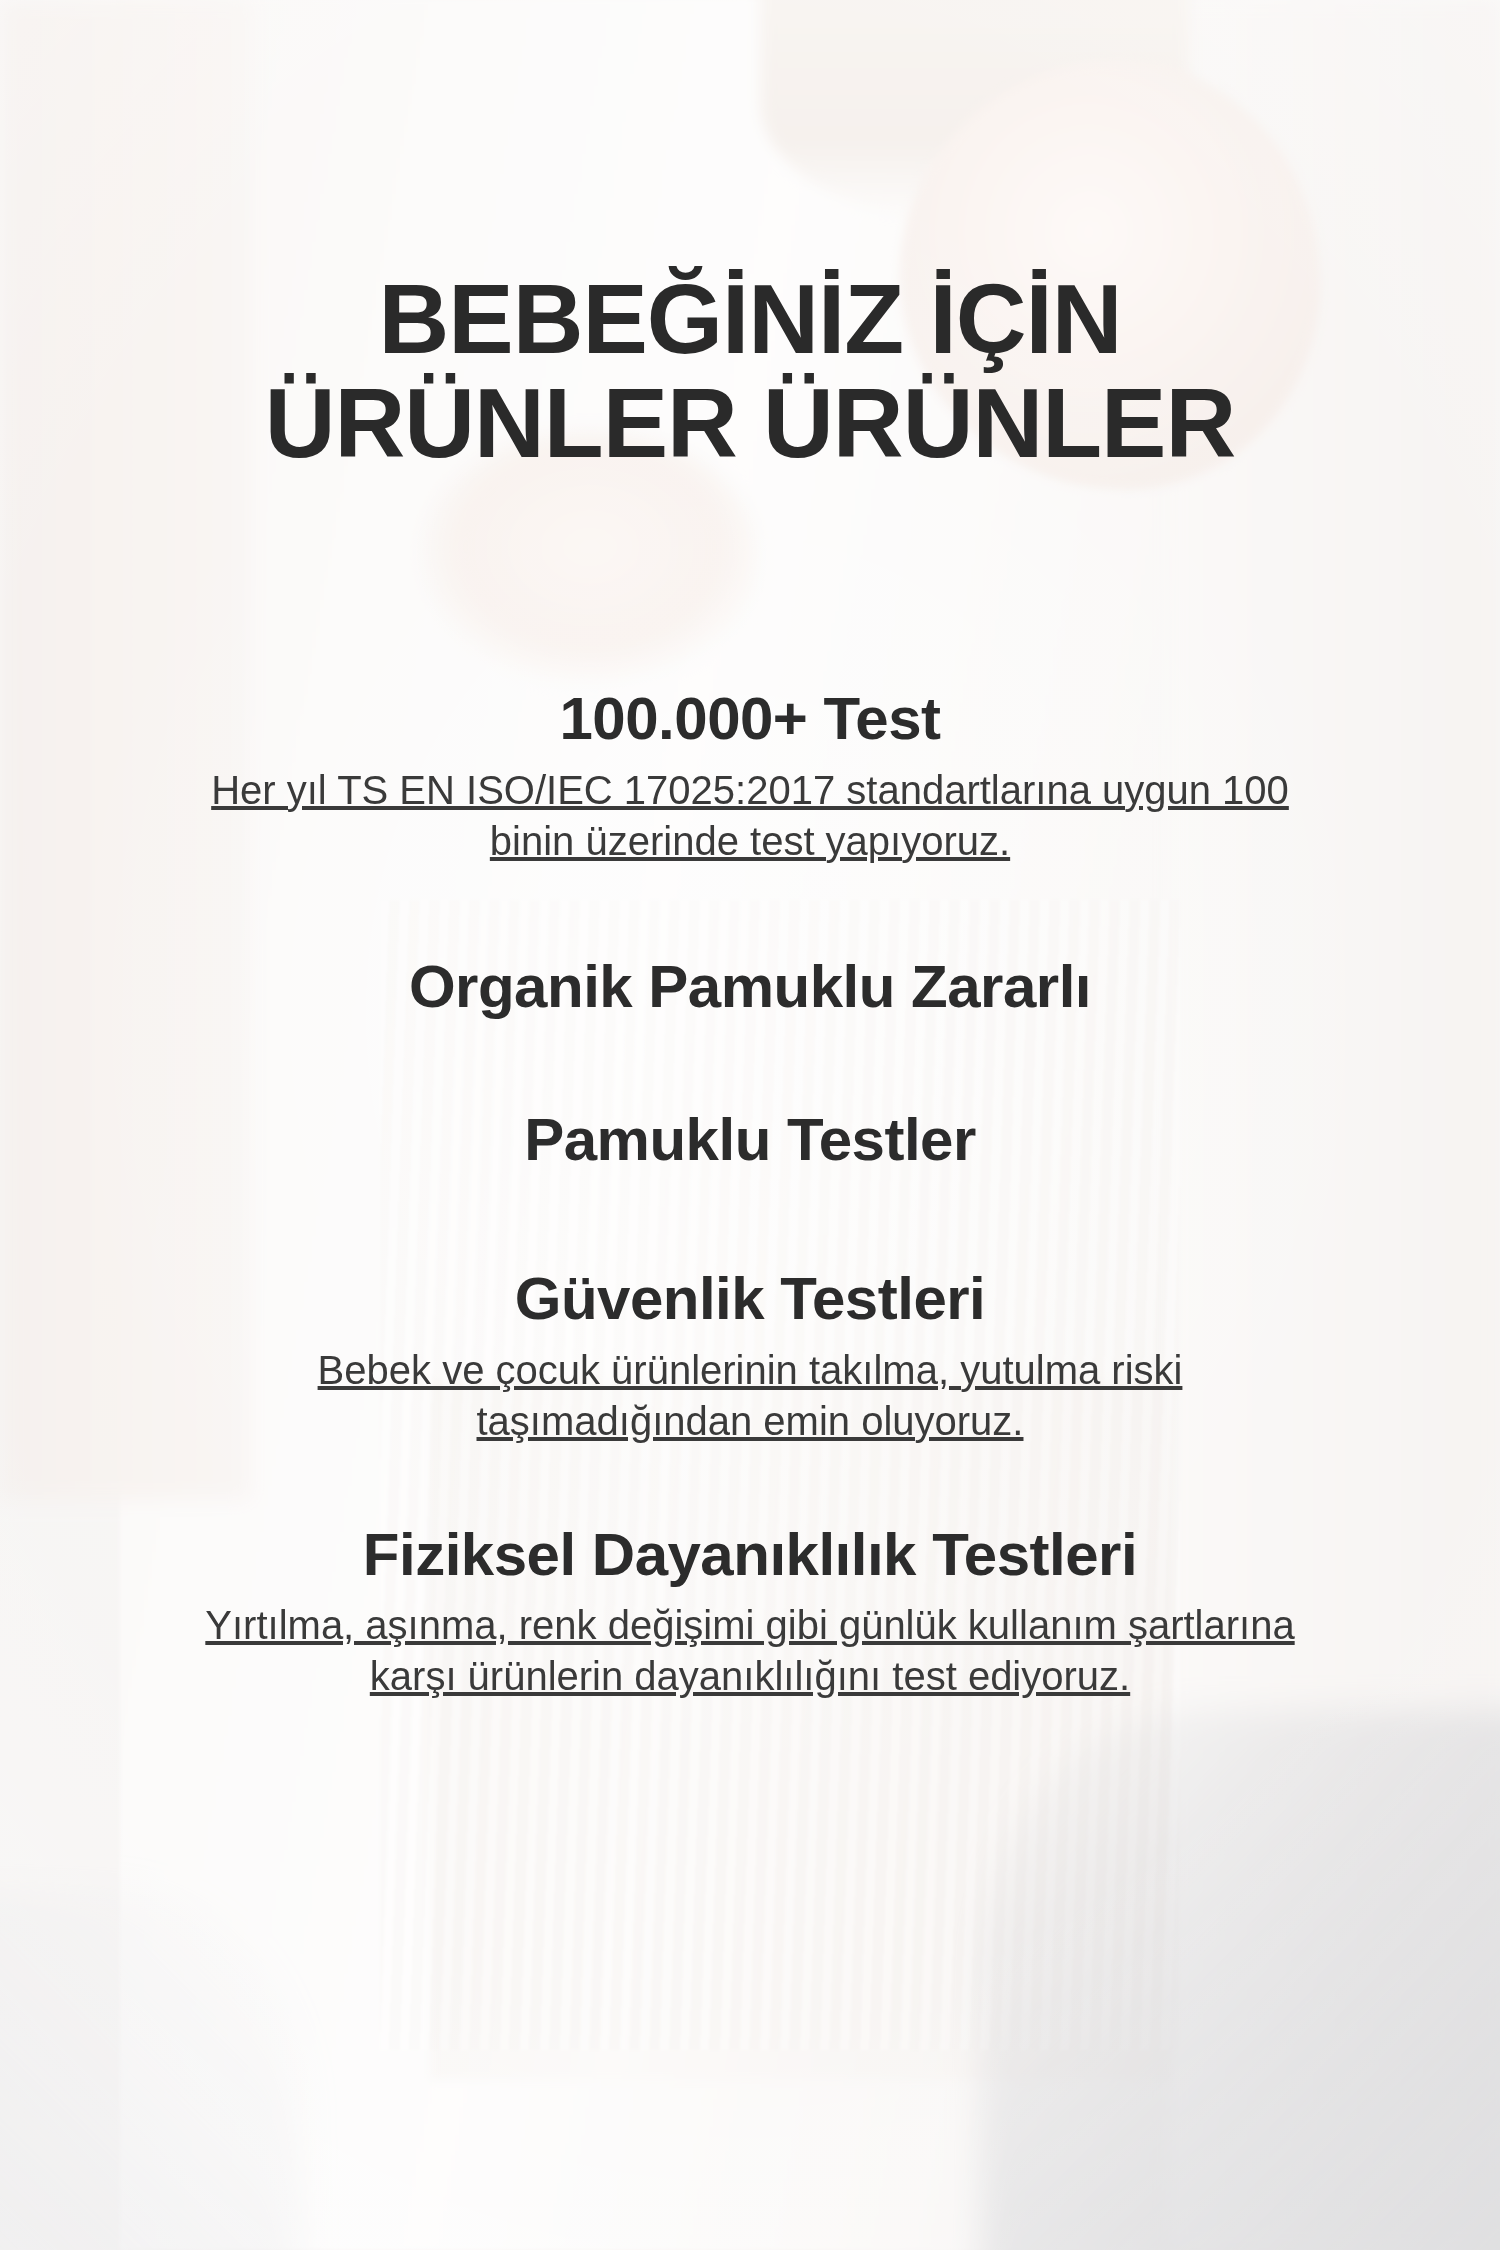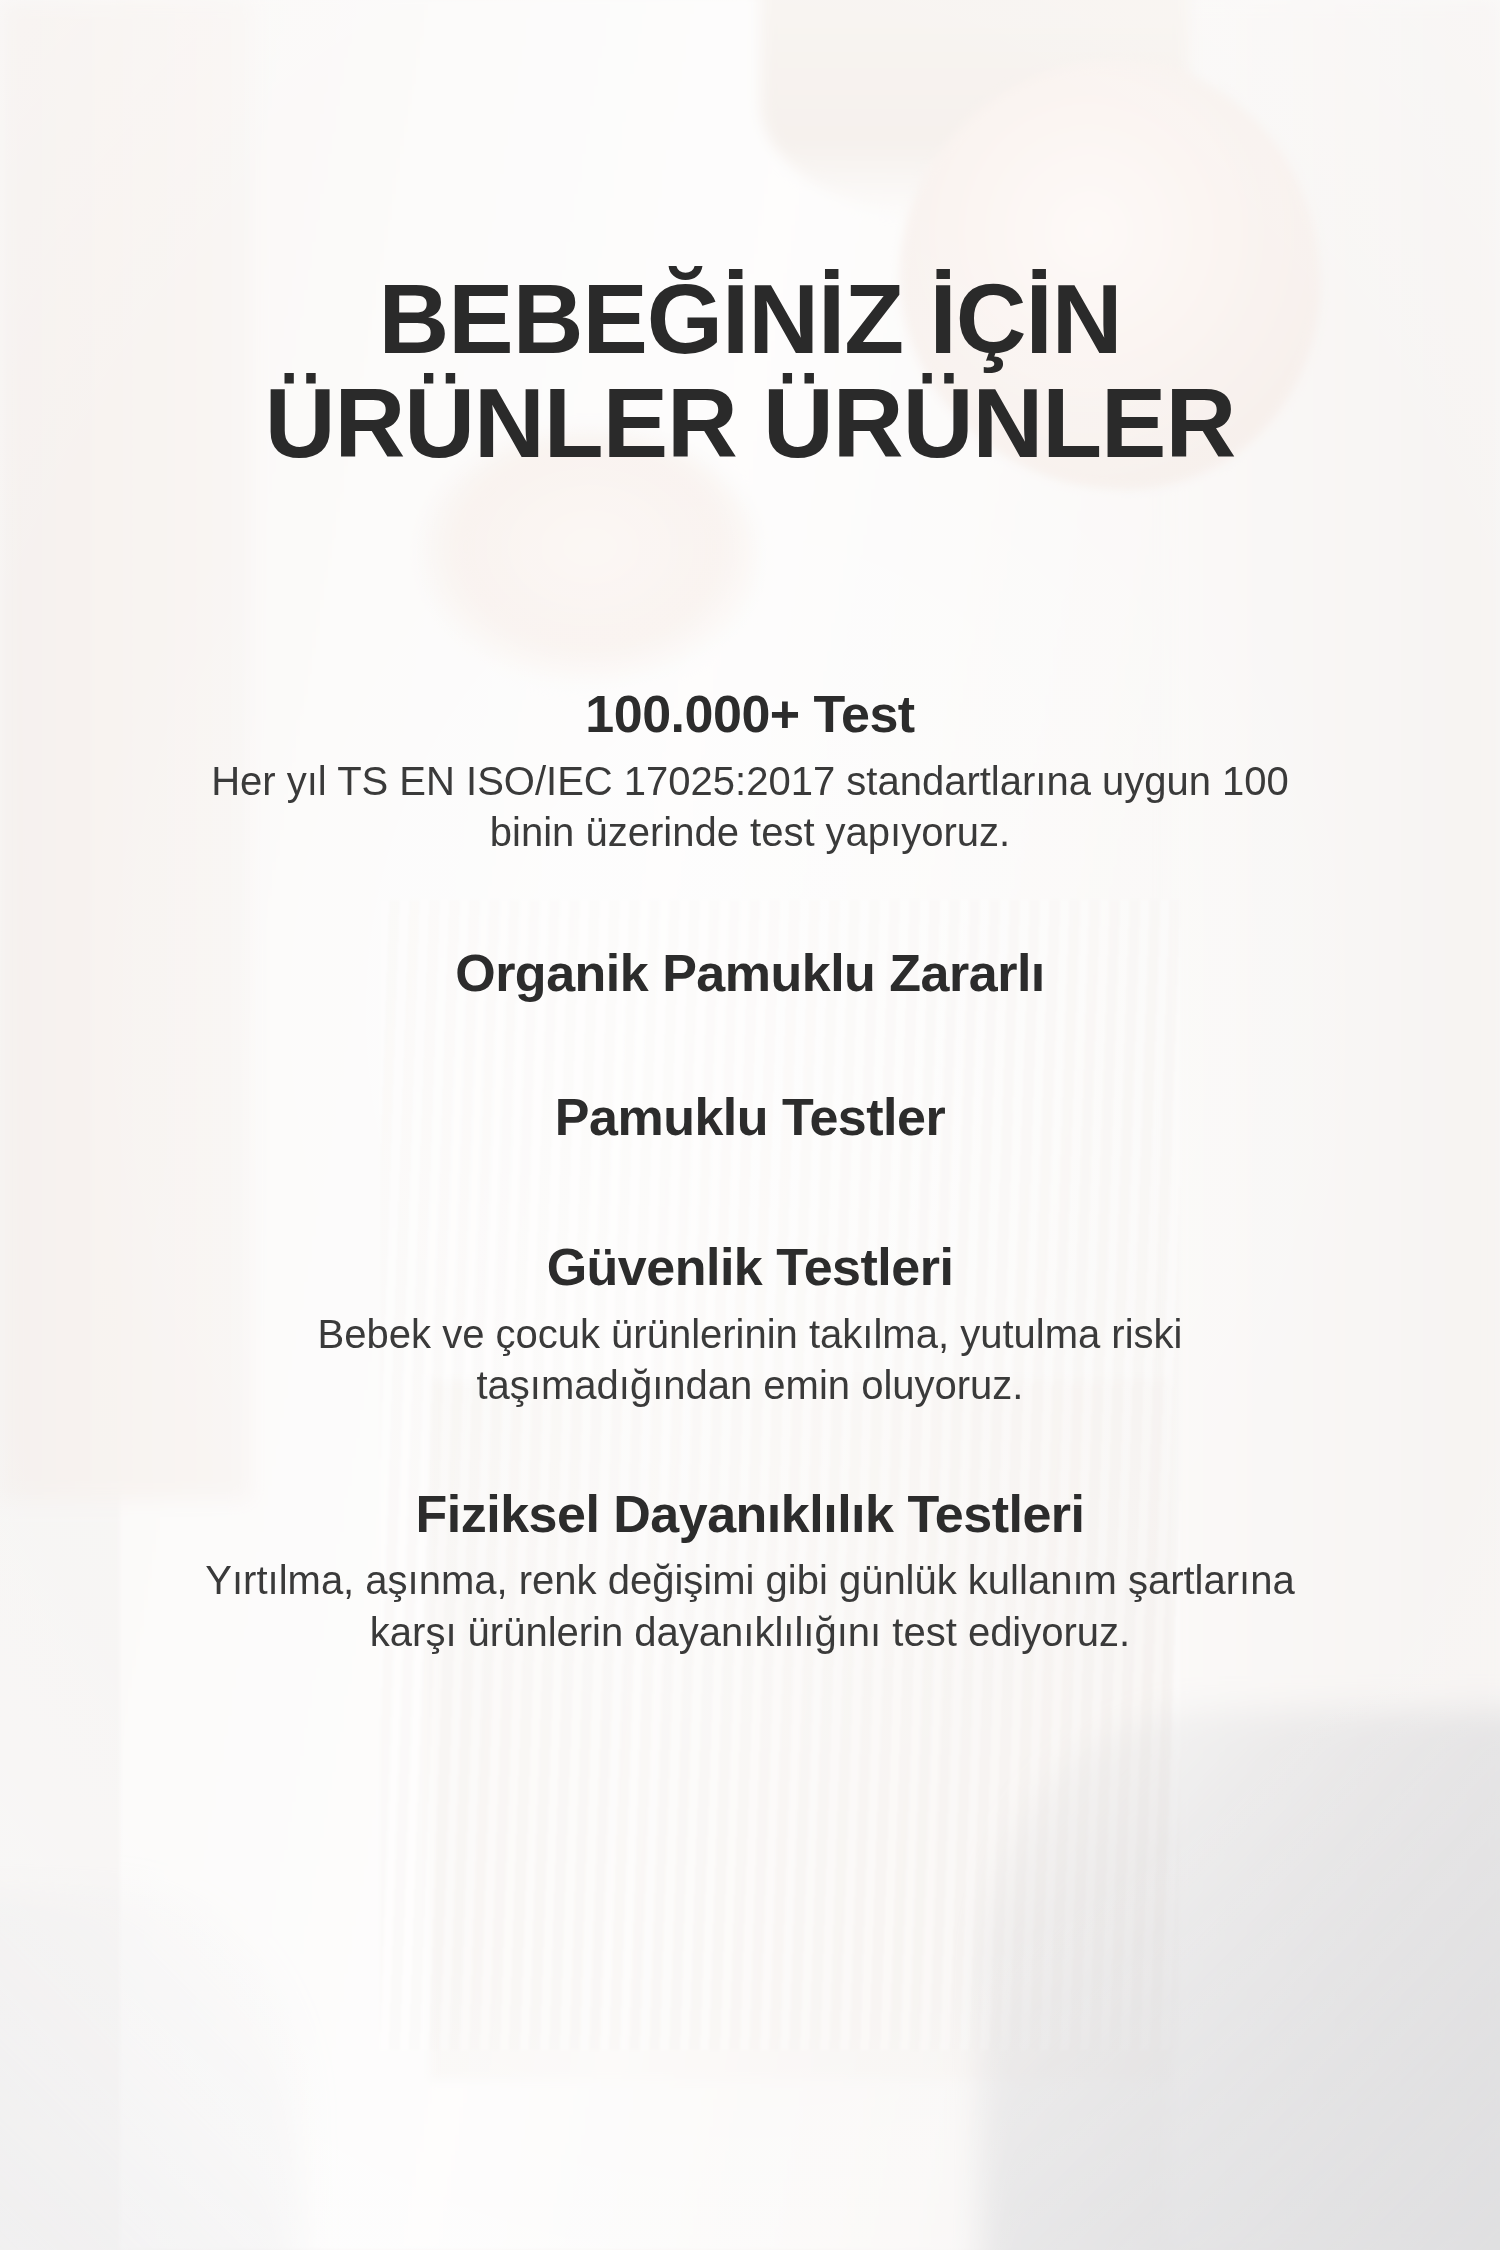--- a/index.html
+++ b/index.html
@@ -190,34 +190,35 @@
     width: 100%;
     max-width: 1200px;
   }
 
   .section {
     margin-bottom: 74px;
   }
   .section:last-child { margin-bottom: 0; }
 
   .section-title {
-    font-size: 52px;
+    font-size: 60px;
     font-weight: 700;
     color: #2c2c2c;
     line-height: 1.12;
     margin-bottom: 12px;
     letter-spacing: -0.5px;
   }
   .section-desc {
     font-size: 40px;
     font-weight: 400;
     color: #3a3a3a;
     line-height: 1.28;
     max-width: 1120px;
     margin: 9px auto;
+    text-decoration: underline;
   }
 
   
   .section.s1 { margin-bottom: 86px; }
   .section.s2 { margin-bottom: 86px; }
   .section.s3 { margin-bottom: 92px; }
   .section.s4 { margin-bottom: 86px; }
 </style>
 </head>
 <body>

